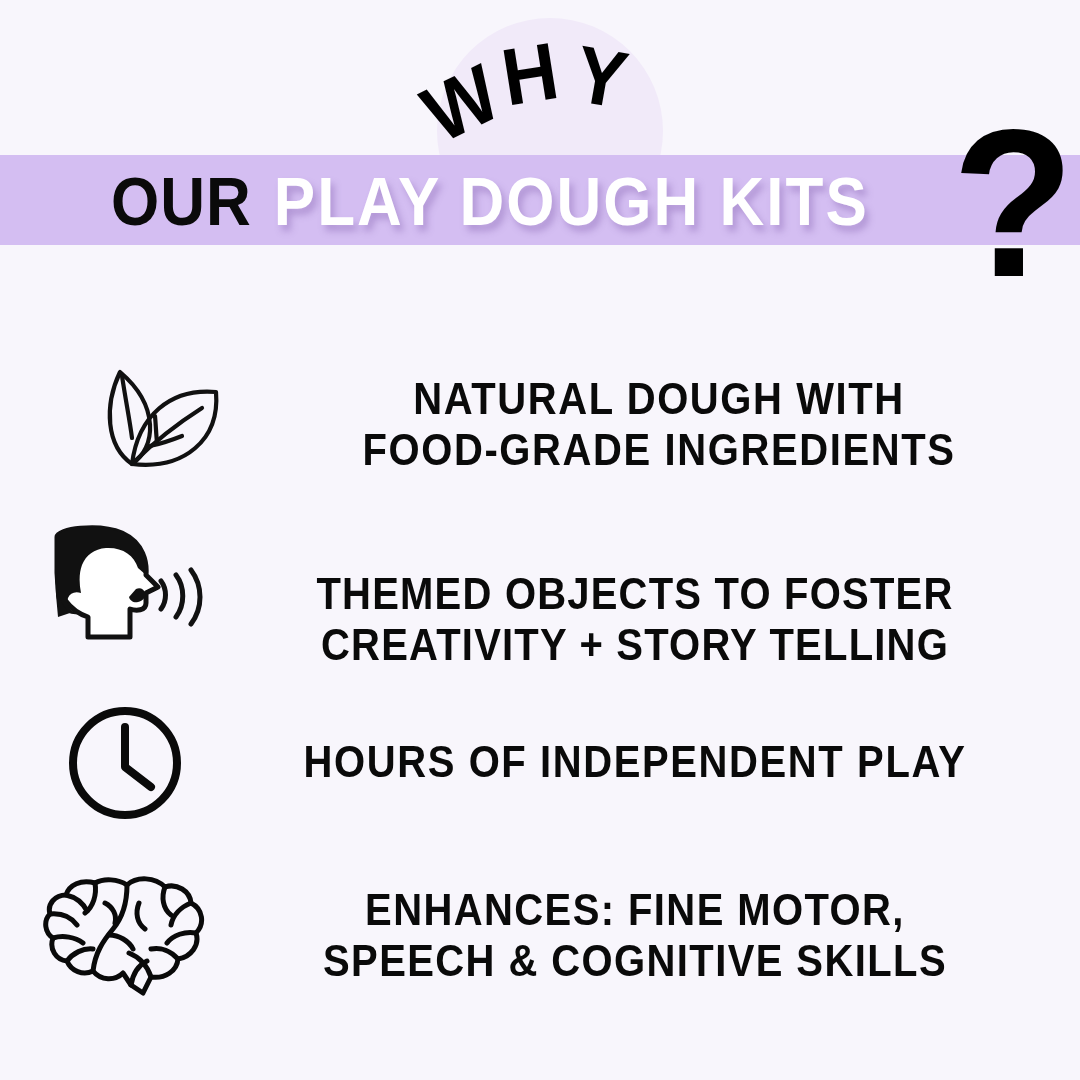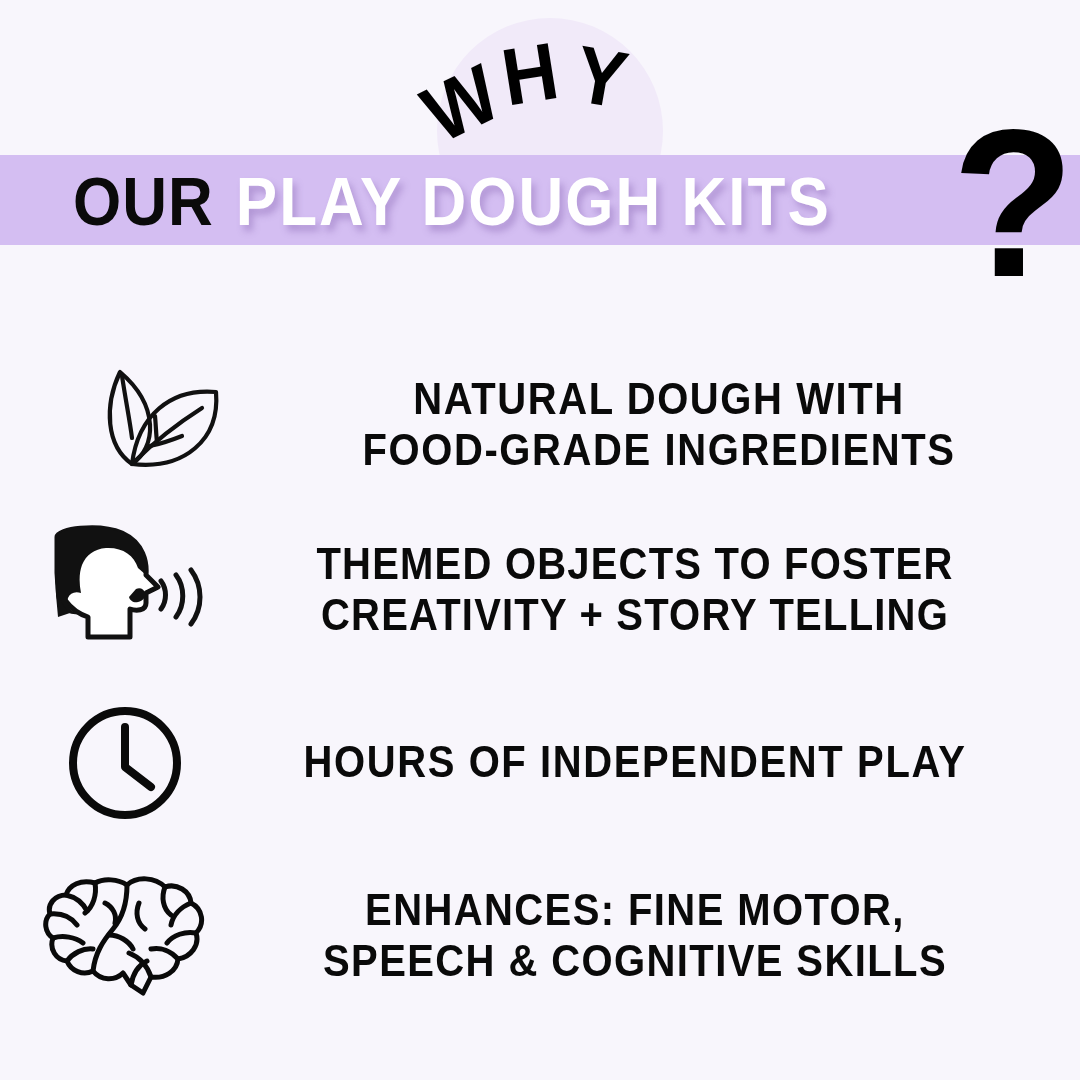--- a/index.html
+++ b/index.html
@@ -64,21 +64,21 @@
   }
 
   #banner-text {
     position: absolute;
     left: 0;
     top: 155px;
     width: 1080px;
     height: 90px;
     display: flex;
     align-items: center;
-    padding-left: 73px;
+    padding-left: 111px;
     white-space: nowrap;
   }
   #banner-our {
     font-weight: bold;
     font-size: 62px;
     color: #0a0a0a;
     letter-spacing: 1px;
     transform: scaleY(1.12);
     display: inline-block;
   }
@@ -114,21 +114,21 @@
   }
 
   .feature-row {
     position: absolute;
     left: 0;
     width: 1080px;
     display: flex;
     align-items: center;
   }
   .feature-row.r0 { top: 20px;  height: 150px; padding-left: 48px; }
-  .feature-row.r1 { top: 185px; height: 150px; }
+  .feature-row.r1 { top: 185px; height: 150px; align-items: flex-end; }
   .feature-row.r2 { top: 358px; height: 150px; }
   .feature-row.r3 { top: 528px; height: 155px; }
 
   .feature-icon {
     width: 250px;
     min-width: 250px;
     height: 150px;
     display: flex;
     align-items: center;
     justify-content: center;

